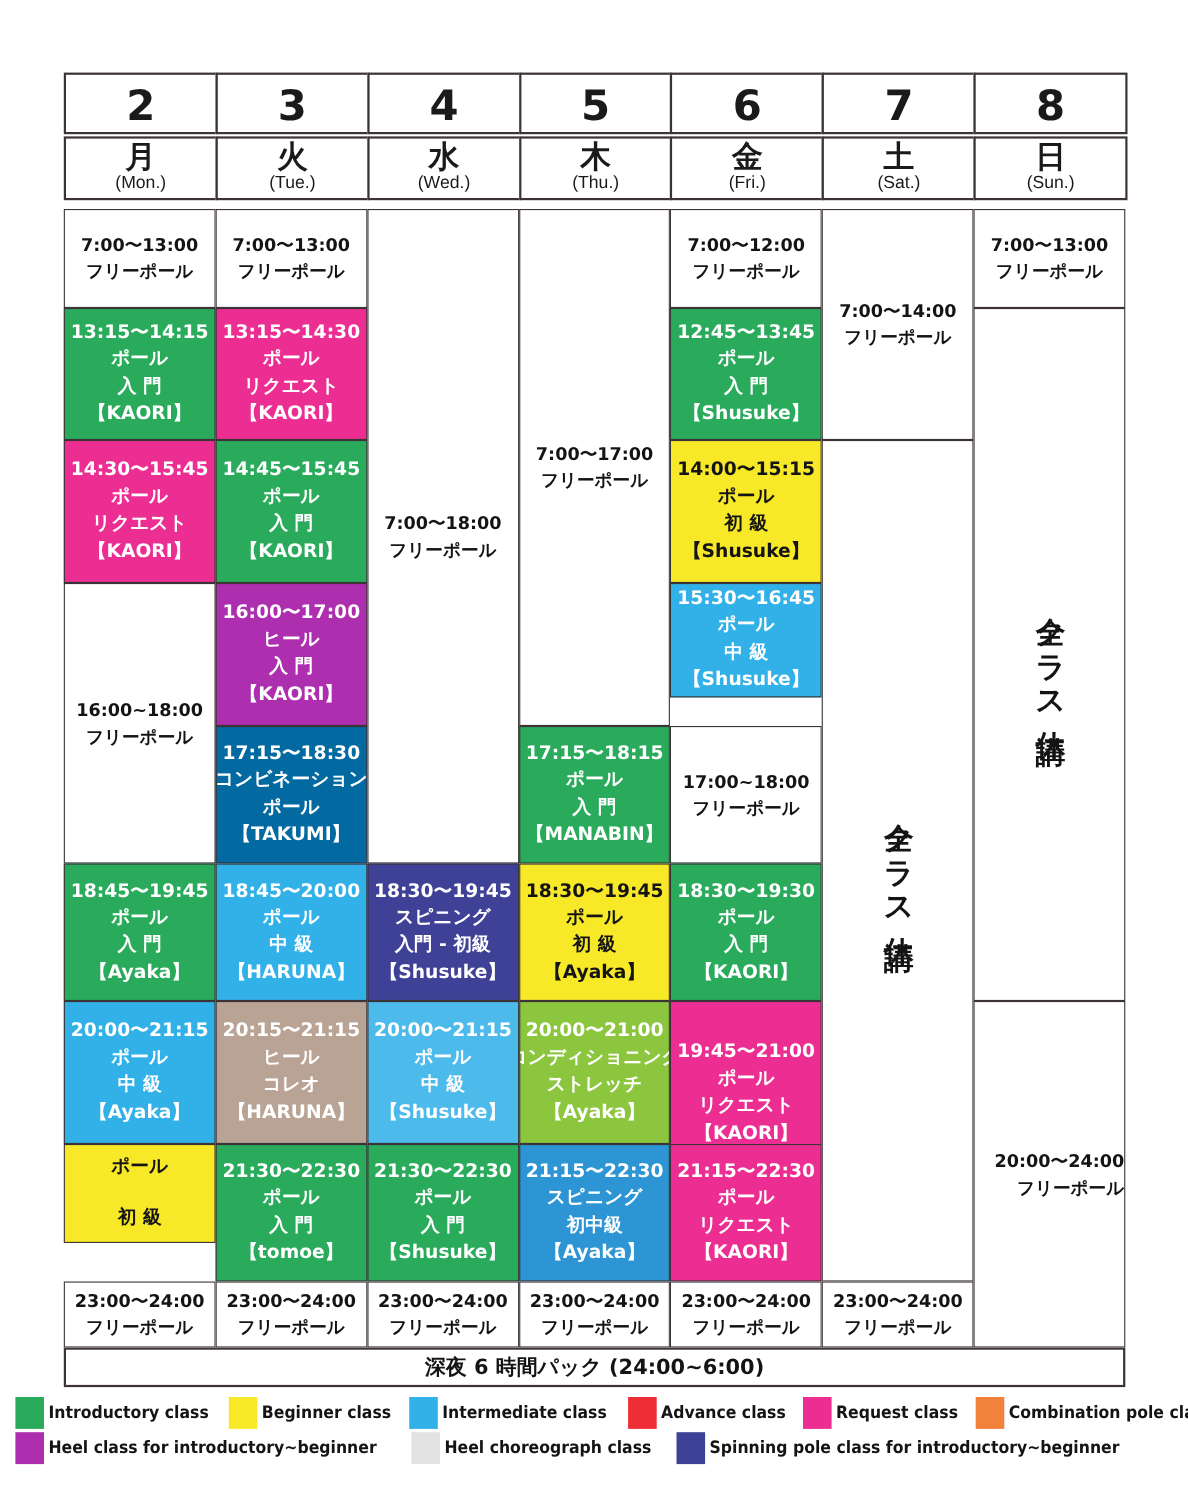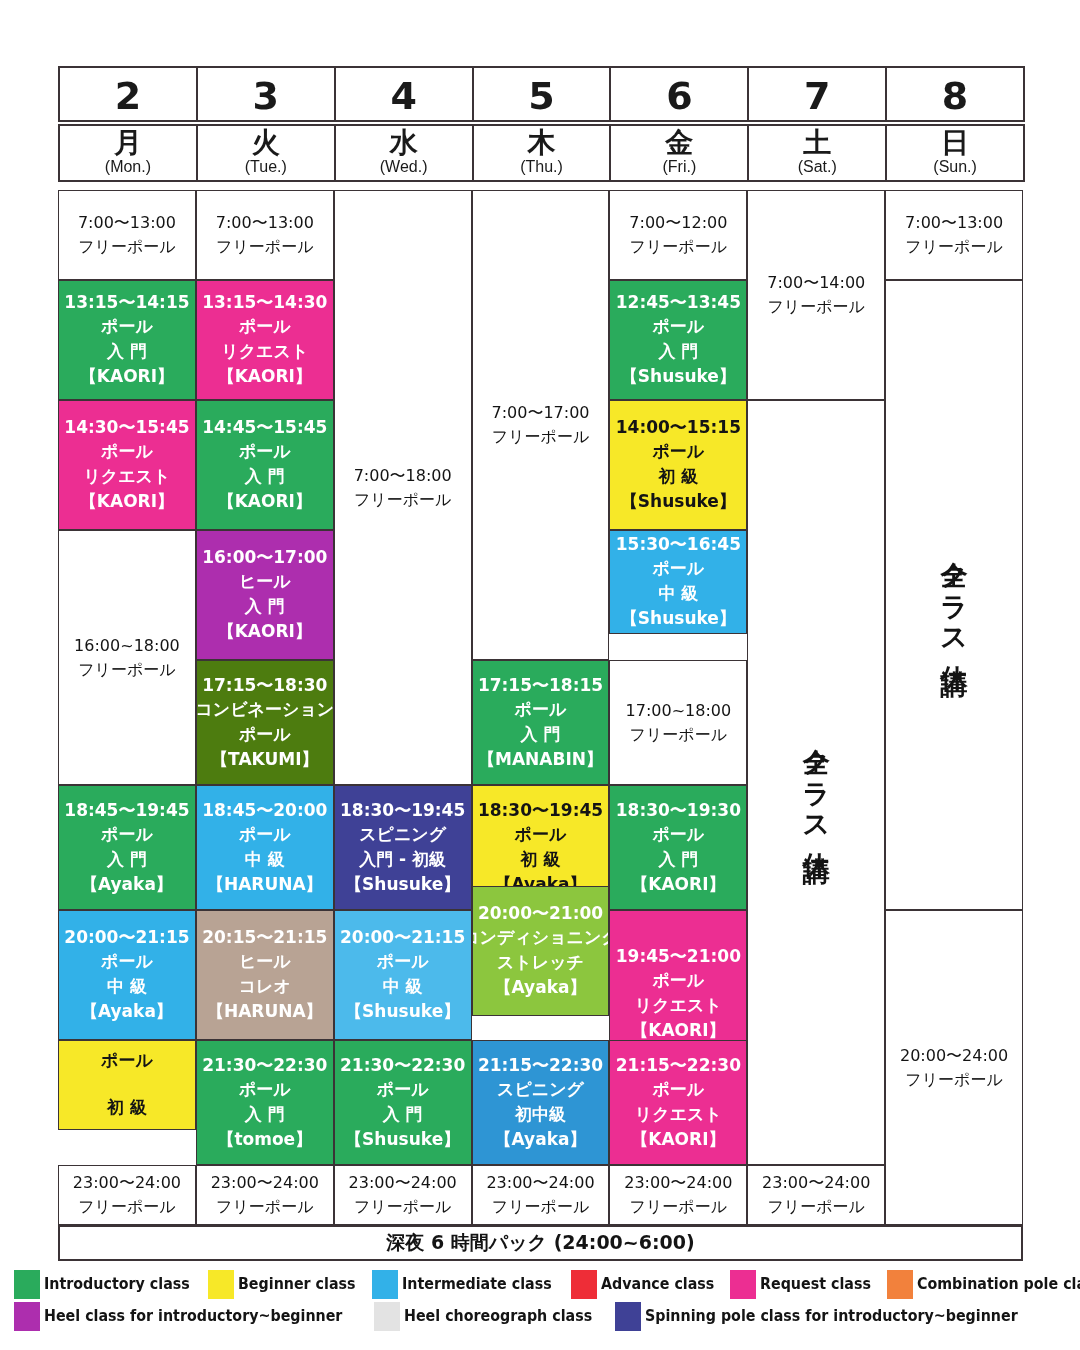--- a/index.html
+++ b/index.html
@@ -61,21 +61,21 @@
     position:absolute;left:0;right:0;box-sizing:border-box;
     border:1.5px solid #3b3336;
     display:flex;flex-direction:column;align-items:center;justify-content:center;
     text-align:center;overflow:hidden;
   }
   .cell .t{font-size:17px;font-weight:bold;line-height:23px;white-space:nowrap;
     font-family:"DejaVu Sans",sans-serif;}
   .cell .l{font-size:17px;font-weight:bold;line-height:25px;white-space:nowrap;
     font-family:"DejaVu Sans",sans-serif;}
   .cell.free{background:#fff;color:#141414;}
-  .cell.free .t,.cell.free .l{font-size:16px;line-height:24px;font-weight:normal;}
+  .cell.free .t,.cell.free .l{font-size:16px;line-height:24px;font-weight:bold;}
   .cell.free .l{font-size:16px;}
   .vtext{
     writing-mode:vertical-rl;text-orientation:upright;
     font-size:27px;font-weight:bold;color:#141414;letter-spacing:3px;
     font-family:"DejaVu Sans",sans-serif;
   }
 
   
   .packrow{position:absolute;left:58px;top:1225px;width:965px;height:36px;
     border:2px solid #3b3336;box-sizing:border-box;background:#fff;
@@ -200,21 +200,21 @@
           <div class="l">ポール</div>
           <div class="l">入 門</div>
           <div class="l">【KAORI】</div>
         </div>
         <div class="cell" style="top: 340px; height: 130px; background: rgb(173, 46, 174); color: rgb(255, 255, 255);">
           <div class="t">16:00〜17:00</div>
           <div class="l">ヒール</div>
           <div class="l">入 門</div>
           <div class="l">【KAORI】</div>
         </div>
-        <div class="cell" style="top: 470px; height: 125px; background: #4d7c0f; color: rgb(255, 255, 255);">
+        <div class="cell" style="top: 470px; height: 125px; background: #0369a1; color: rgb(255, 255, 255);">
           <div class="t">17:15〜18:30</div>
           <div class="l">コンビネーション</div>
           <div class="l">ポール</div>
           <div class="l">【TAKUMI】</div>
         </div>
         <div class="cell" style="top: 595px; height: 125px; background: rgb(50, 177, 232); color: rgb(255, 255, 255);">
           <div class="t">18:45〜20:00</div>
           <div class="l">ポール</div>
           <div class="l">中 級</div>
           <div class="l">【HARUNA】</div>
@@ -274,21 +274,21 @@
           <div class="l">ポール</div>
           <div class="l">入 門</div>
           <div class="l">【MANABIN】</div>
         </div>
         <div class="cell" style="top: 595px; height: 125px; background: rgb(247, 232, 40); color: rgb(20, 20, 20);">
           <div class="t">18:30〜19:45</div>
           <div class="l">ポール</div>
           <div class="l">初 級</div>
           <div class="l">【Ayaka】</div>
         </div>
-        <div class="cell" style="top: 696px; height: 130px; background: rgb(140, 198, 62); color: rgb(255, 255, 255);">
+        <div class="cell" style="top: 720px; height: 130px; background: rgb(140, 198, 62); color: rgb(255, 255, 255);">
           <div class="t">20:00〜21:00</div>
           <div class="l">コンディショニング</div>
           <div class="l">ストレッチ</div>
           <div class="l">【Ayaka】</div>
         </div>
         <div class="cell" style="top: 850px; height: 125px; background: rgb(46, 149, 212); color: rgb(255, 255, 255);">
           <div class="t">21:15〜22:30</div>
           <div class="l">スピニング</div>
           <div class="l">初中級</div>
           <div class="l">【Ayaka】</div>
@@ -362,21 +362,21 @@
         </div>
       </div>
       <div class="col">
         <div class="cell free" style="top: 0px; height: 90px;">
           <div class="t">7:00〜13:00</div>
           <div class="l">フリーポール</div>
         </div>
         <div class="cell free" style="top: 90px; height: 630px;">
           <div class="vtext">全クラス休講</div>
         </div>
-        <div class="cell free" style="top: 720px; height: 315px;">
+        <div class="cell free" style="top: 720px; height: 315px; align-items: flex-end;">
           <div class="t">20:00〜24:00</div>
           <div class="l">フリーポール</div>
         </div>
       </div>
     </div>
 
   <div class="packrow">
     <span>深夜 6 時間パック (24:00~6:00)</span>
   </div>
 

